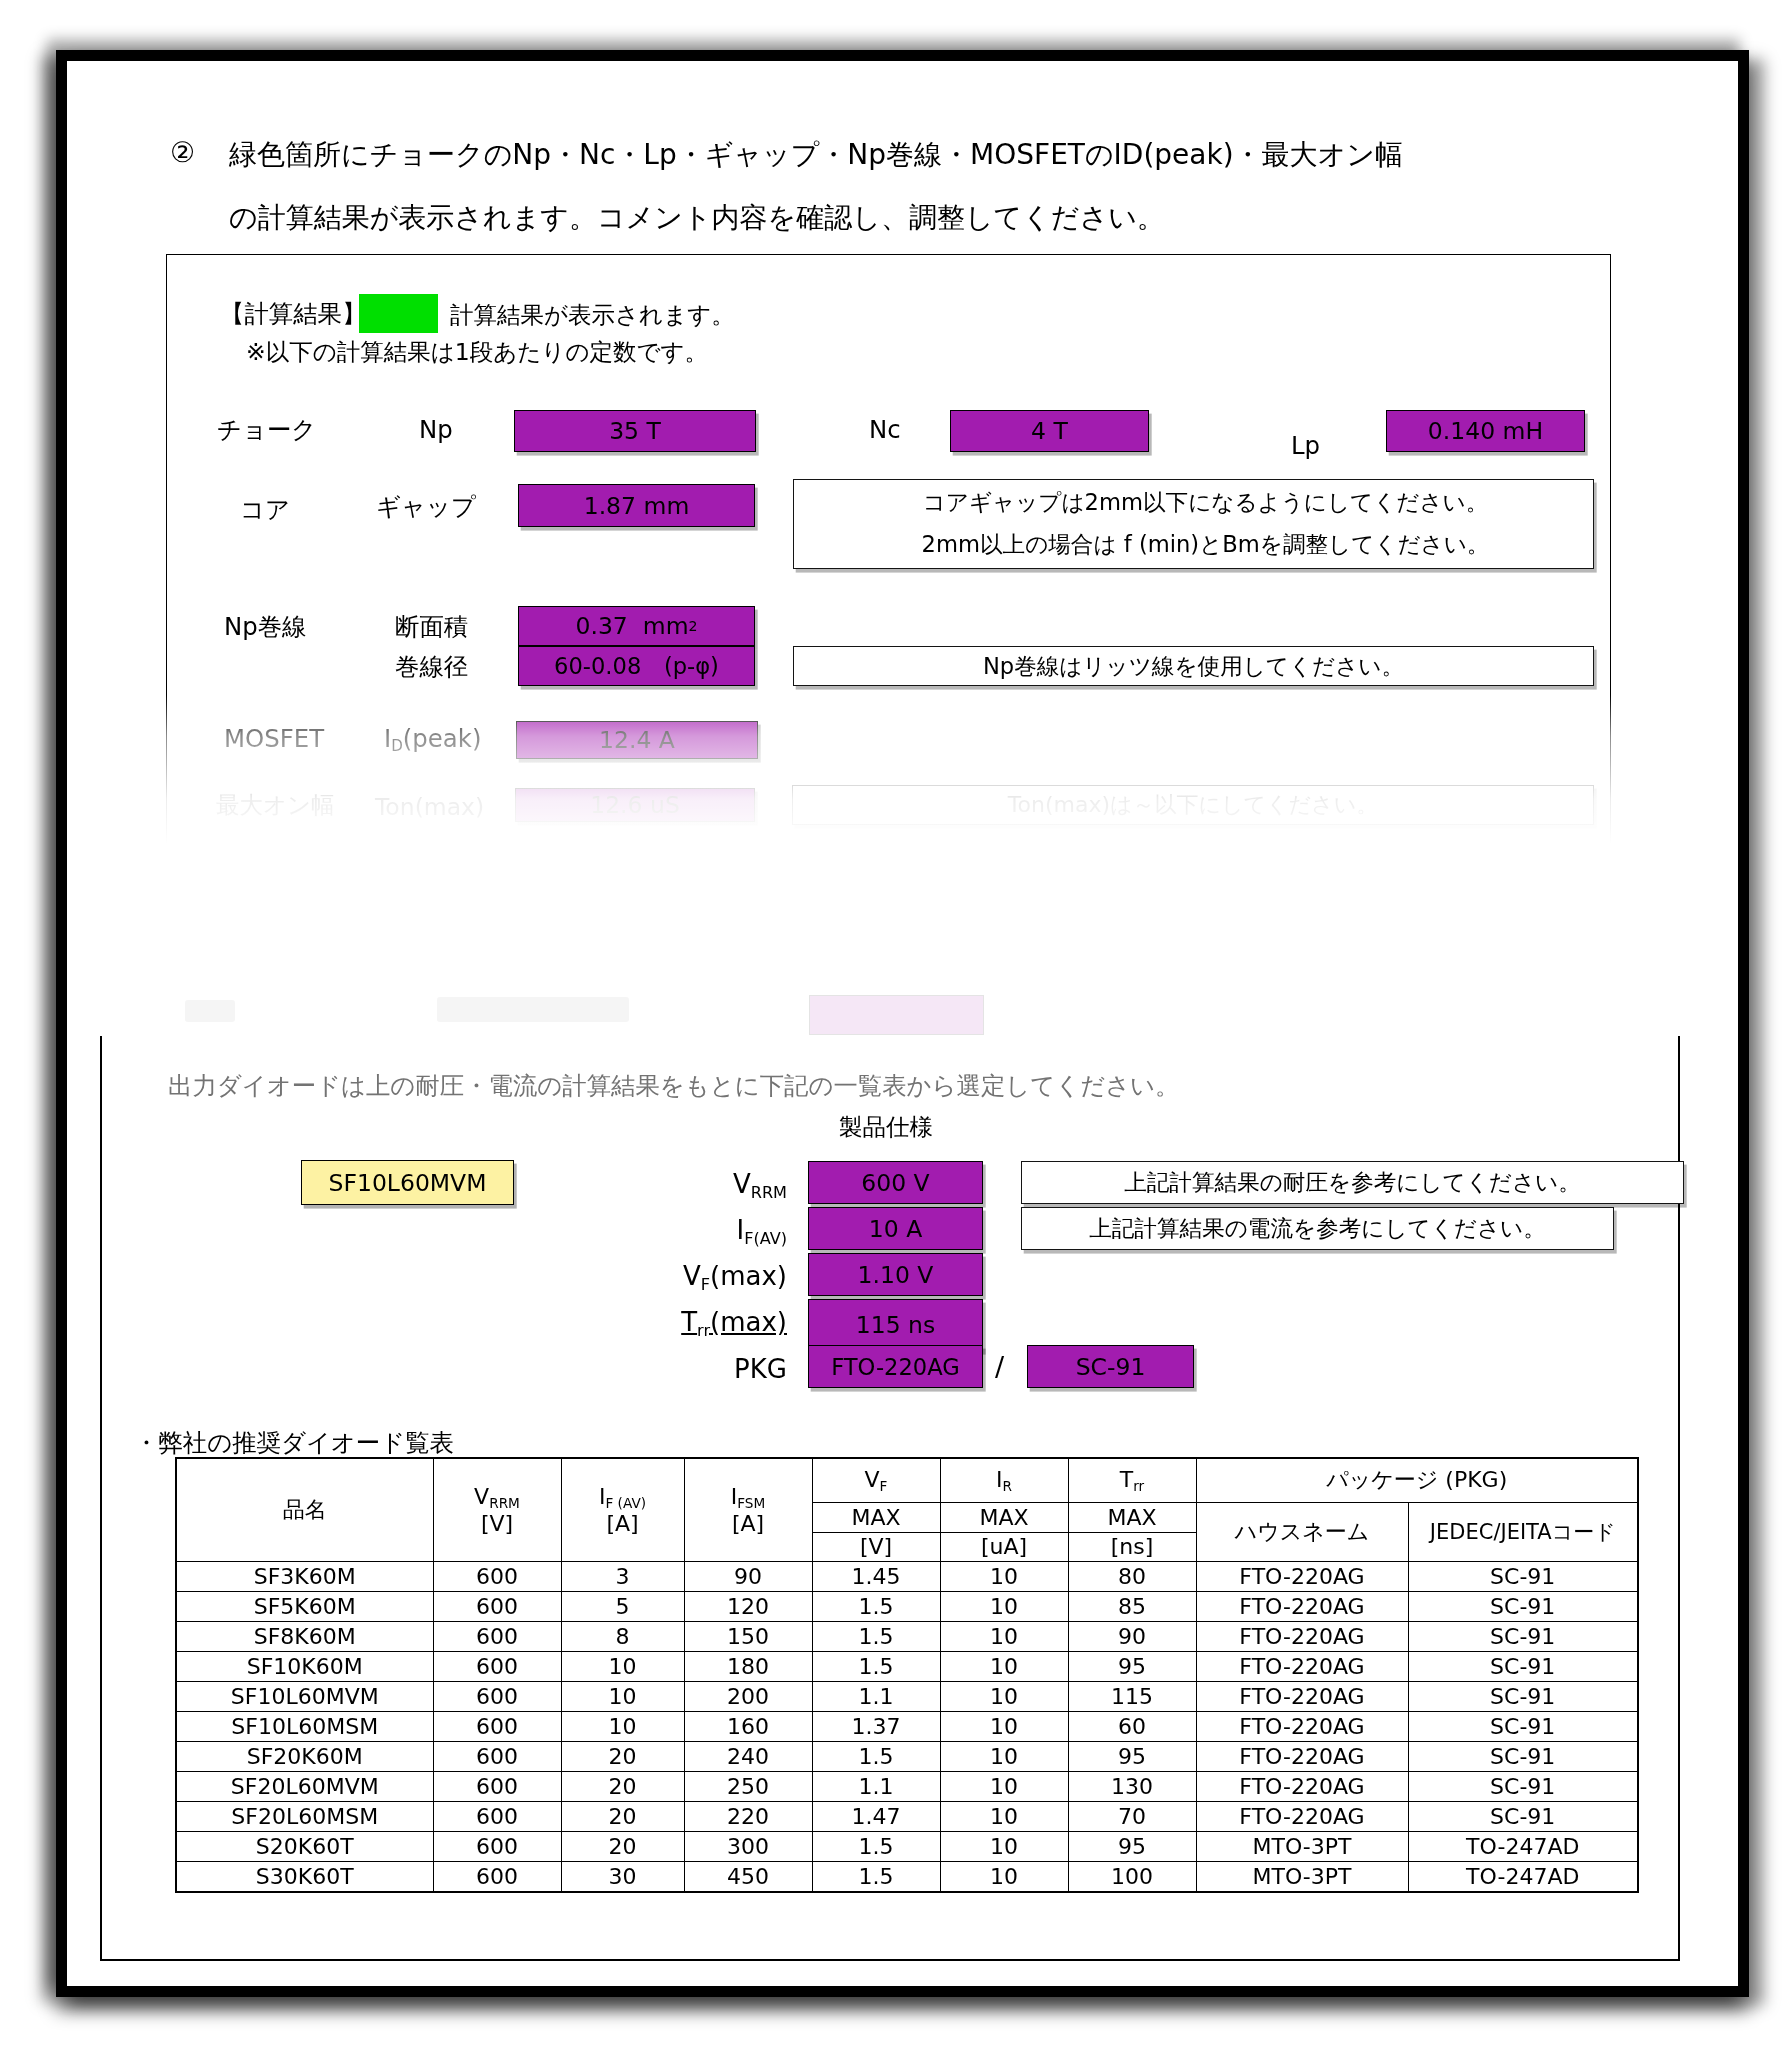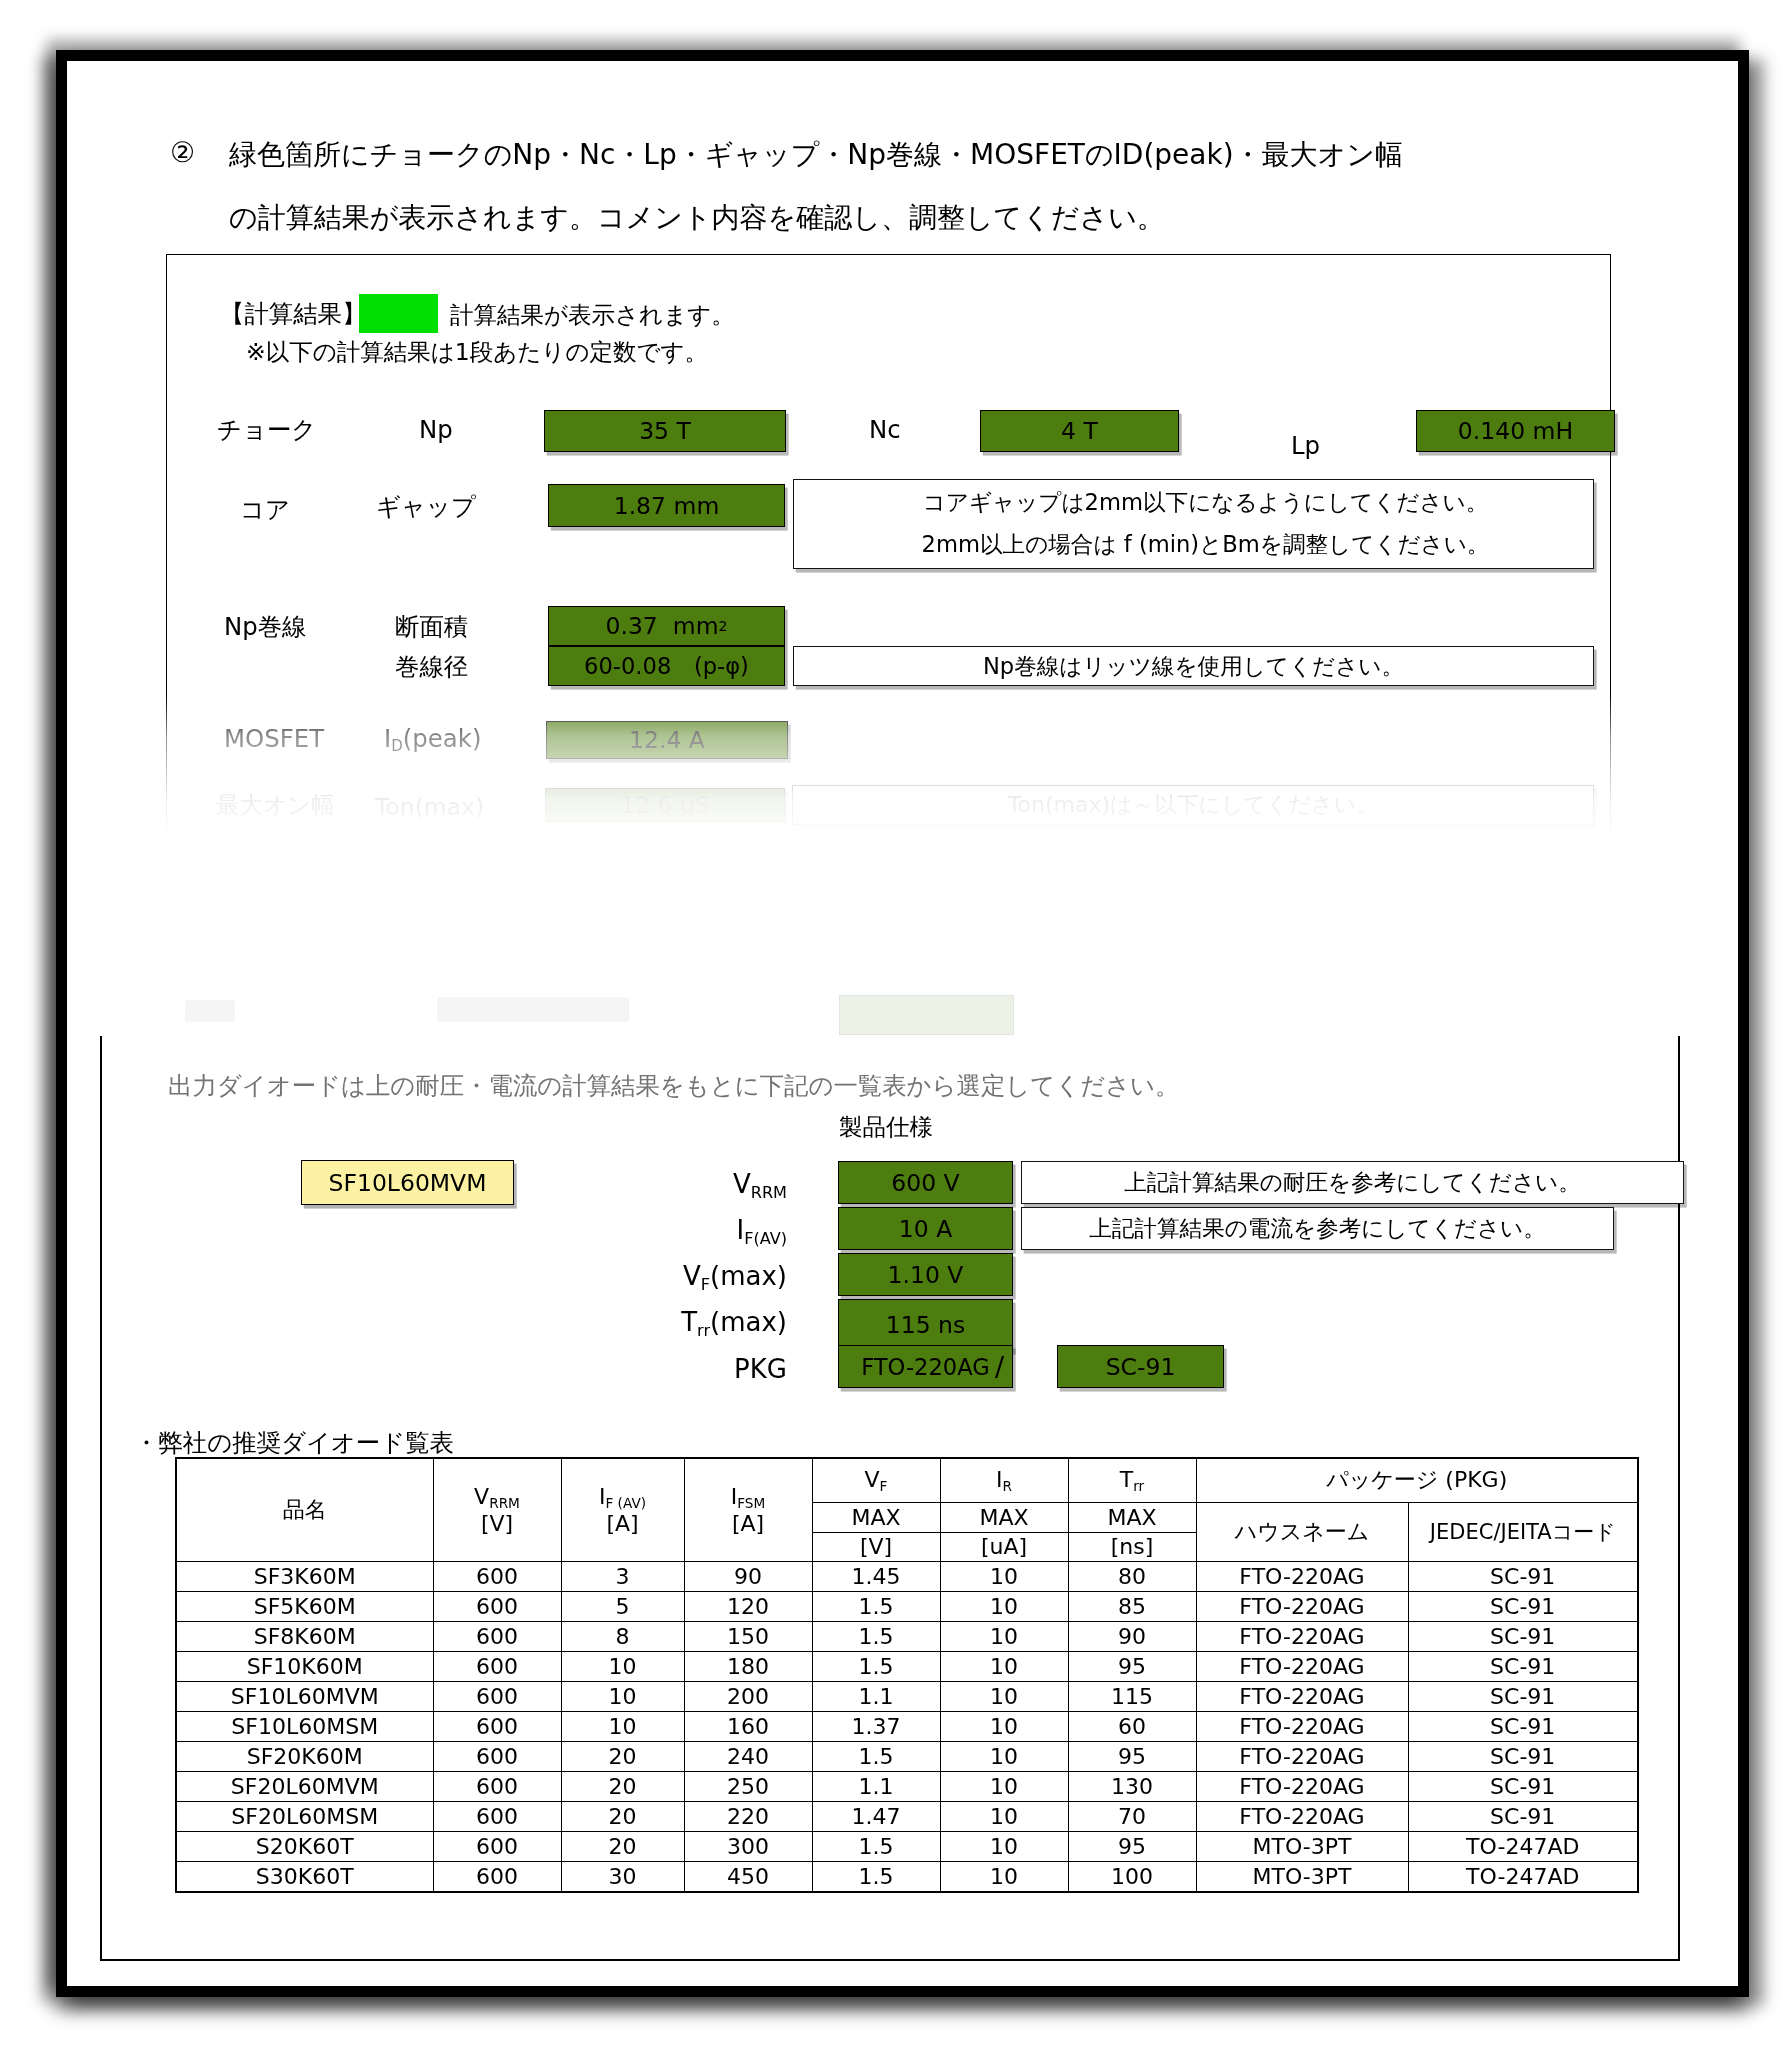--- a/index.html
+++ b/index.html
@@ -3,23 +3,23 @@
 <meta charset="utf-8">
 <style>
   html,body{margin:0;padding:0;background:#fff;}
   .canvas{position:relative;width:1787px;height:2053px;background:#ffffff;overflow:hidden;
           font-family:"DejaVu Sans","Liberation Sans",sans-serif;color:#000;}
   .page-frame{position:absolute;left:56px;top:50px;width:1671px;height:1925px;
           background:#fff;border:11px solid #000;
           box-shadow:-14.5px 5.4px 14.5px rgba(0,0,0,.40),14.5px 9px 14.5px rgba(0,0,0,.38),
                      0 16.3px 16.3px rgba(0,0,0,.40),-9px -11px 12.7px rgba(0,0,0,.30);}
   .lbl{position:absolute;white-space:nowrap;font-size:24.4px;line-height:1.15;}
-  .gbox{position:absolute;background:#4d7c0f;border:1.8px solid #000;
+  .gbox{position:absolute;background:#a21caf;border:1.8px solid #000;
         box-shadow:2.7px 3.6px 0 rgba(0,0,0,.28);display:flex;align-items:center;
-        justify-content:center;font-size:23.5px;white-space:nowrap;box-sizing:border-box;margin-left:30px;}
+        justify-content:center;font-size:23.5px;white-space:nowrap;box-sizing:border-box;}
   .cbox{position:absolute;background:#fff;border:1.8px solid #141414;
         box-shadow:2.7px 3.6px 0 rgba(0,0,0,.28);display:flex;flex-direction:column;
         align-items:center;justify-content:center;font-size:22.6px;white-space:nowrap;
         box-sizing:border-box;text-align:center;}
   .box1{position:absolute;left:166px;top:254px;width:1445px;height:791px;
         border:1.8px solid #000;box-sizing:border-box;}
   .box2{position:absolute;left:100px;top:1036px;width:1580px;height:925px;
         border:2.7px solid #000;border-top:none;box-sizing:border-box;}
   .swatch{position:absolute;background:#00df00;}
   .fade{position:absolute;left:147px;top:695px;width:1487px;height:371px;z-index:5;
@@ -121,21 +121,21 @@
     <span>I</span><span class="sub">F(AV)</span>
   </div>
   <div class="gbox" style="left:808px;top:1207px;width:175px;height:43px;">10 A</div>
   <div class="cbox" style="left:1021px;top:1207px;width:593px;height:43px;">上記計算結果の電流を参考にしてください。</div>
 
   <div class="speclbl" style="left:579px;top:1261px;width:208px;">
     <span>V</span><span class="sub">F</span><span>(max)</span>
   </div>
   <div class="gbox" style="left:808px;top:1253px;width:175px;height:43px;">1.10 V</div>
 
-  <div class="speclbl" style="left:579px;top:1307px;width:208px;">
+  <div class="speclbl" style="left:579px;top:1307px;width:208px;text-decoration:underline;">
     <span>T</span><span class="sub">rr</span><span>(max)</span>
   </div>
   <div class="gbox" style="left:808px;top:1299px;width:175px;height:52px;">115 ns</div>
 
   <div class="speclbl" style="left:579px;top:1354px;width:208px;">PKG</div>
   <div class="gbox" style="left:808px;top:1345px;width:175px;height:43px;font-size:22.6px;">FTO-220AG</div>
   <div class="slash" style="left:995px;top:1351px;">/</div>
   <div class="gbox" style="left:1027px;top:1345px;width:167px;height:43px;">SC-91</div>
 
   <div class="ttl" style="left:134px;top:1427px;">・弊社の推奨ダイオード覧表</div>

